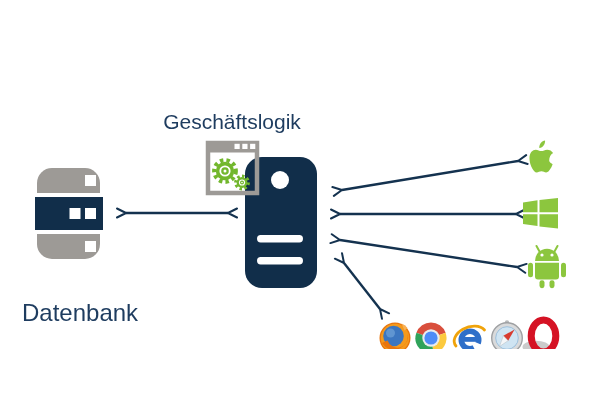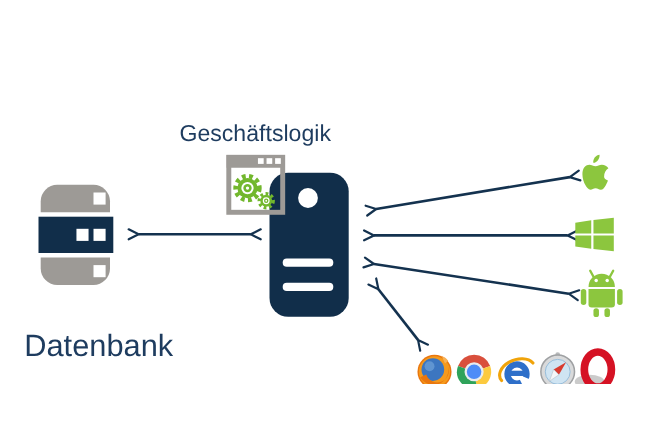--- a/index.html
+++ b/index.html
@@ -2,21 +2,21 @@
 <html><head>
 <meta charset="utf-8">
 <style>
   html,body{margin:0;padding:0;background:#fff;}
   #canvas{
     position:relative;width:600px;height:349px;background:#ffffff;
     font-family:"Liberation Sans", sans-serif;overflow:hidden;
   }
   #diagram-svg{position:absolute;left:0;top:0;}
   .lbl{
-    position:absolute;color:#1e3c5f;font-size:28px;line-height:1.1;
+    position:absolute;color:#1e3c5f;font-size:24px;line-height:1.1;
     font-weight:400;white-space:nowrap;
   }
   #lbl-businesslogic{left:159px;top:110px;width:146px;text-align:center;font-size:21px;}
   #lbl-datenbank{left:22px;top:300px;}
   #lbl-api{left:246px;top:300px;width:70px;text-align:center;}
 </style>
 </head>
 <body>
 
 <div id="canvas">

